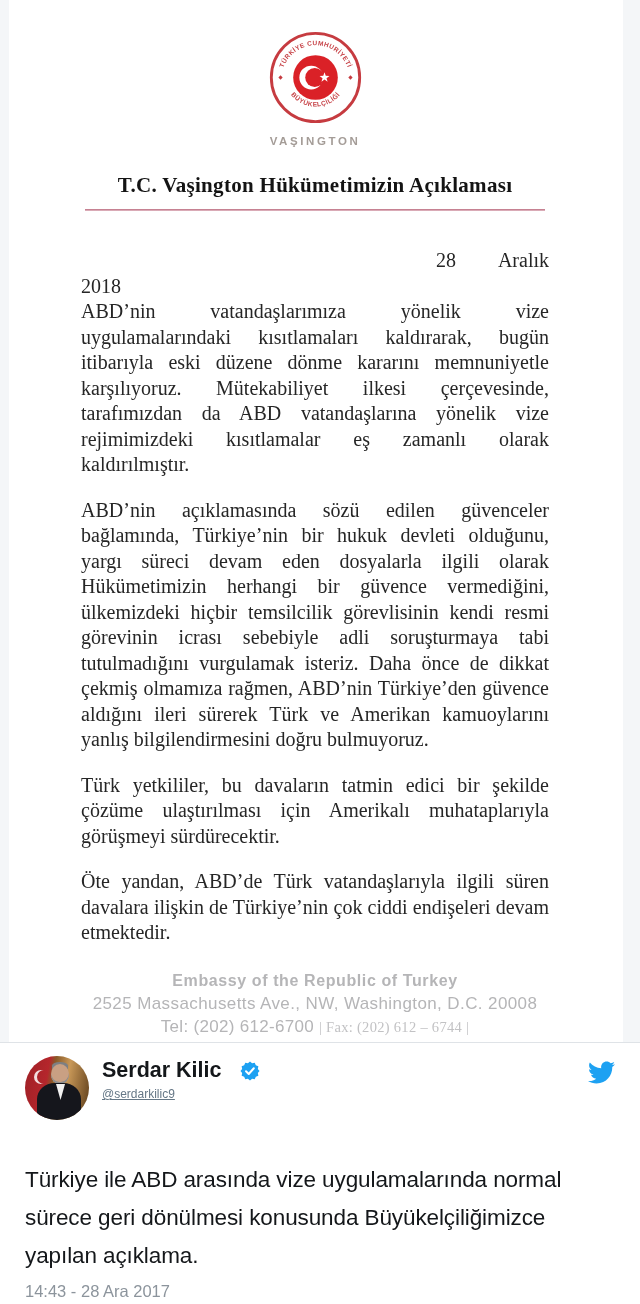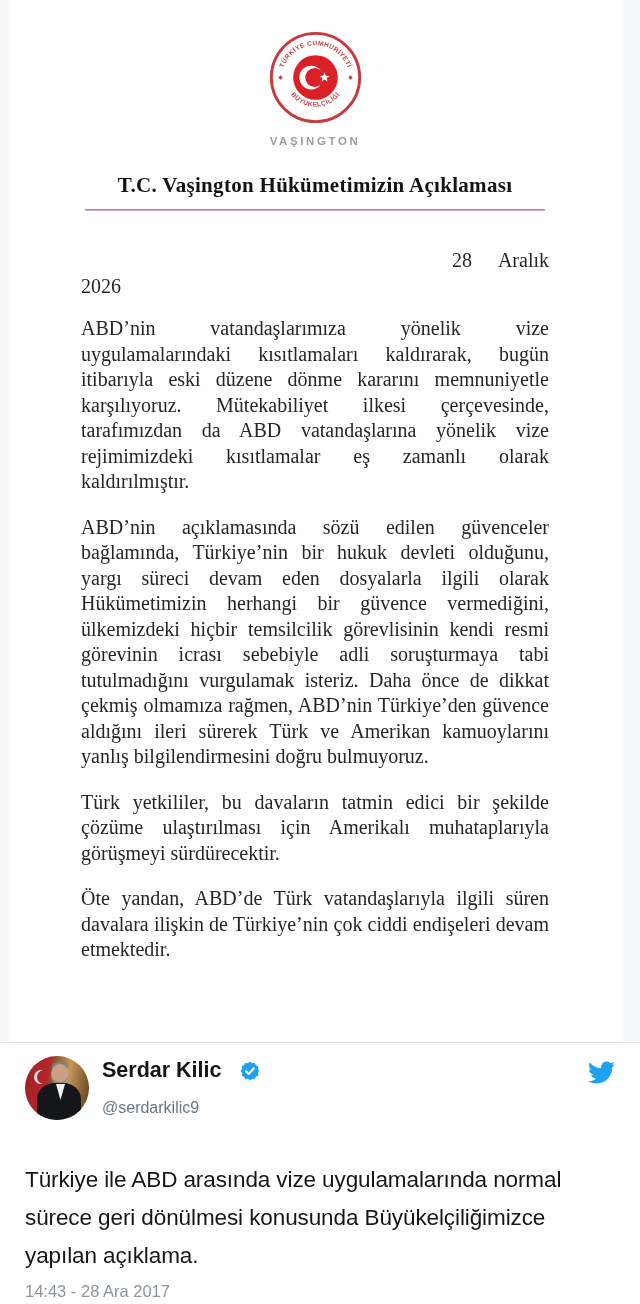--- a/index.html
+++ b/index.html
@@ -29,26 +29,26 @@
   }
   .doc-title{
     margin-top:26px;text-align:center;
     font-size:21px;font-weight:bold;color:#141414;letter-spacing:.3px;
   }
   .doc-divider{
     margin:11px 4px 0 4px;height:2px;
     background:linear-gradient(#bc6d80,#e3bfc8);
   }
   .doc-date{margin-top:36px;font-size:20px;line-height:26px;color:#262626;}
-  .doc-date .l1{display:flex;justify-content:flex-end;gap:26px;}
+  .doc-date .l1{display:flex;justify-content:flex-end;gap:42px;}
   .doc-body p{
     margin:0 0 20px 0;font-size:20px;line-height:25.5px;
     text-align:justify;color:#262626;
   }
-  .doc-body p:first-child{margin-top:17px;}
+  .doc-body p:first-child{}
   .doc-footer{
     margin-top:24px;text-align:center;color:#b5b5b7;
     font-family:"Liberation Sans",sans-serif;
   }
   .doc-footer .org{font-size:16px;font-weight:bold;letter-spacing:.6px;line-height:22px;}
   .doc-footer .addr{font-size:17px;letter-spacing:.4px;line-height:23px;}
   .doc-footer .telfax{font-size:17px;letter-spacing:.3px;line-height:23px;}
   .doc-footer .telfax .fax{
     font-family:"Liberation Serif",serif;font-size:14.5px;color:#c2c2c4;
   }
@@ -80,21 +80,21 @@
     background:#15161c;
   }
   .avatar .shirt{
     position:absolute;left:31px;top:28px;width:9px;height:16px;background:#f2f2f2;
     clip-path:polygon(0 0,100% 0,50% 100%);
   }
   .t-id{margin-left:13px;margin-top:2px;}
   .t-name-row{display:flex;align-items:center;gap:18px;}
   .t-name{font-size:21.5px;font-weight:bold;color:#14171a;cursor:pointer;}
   .t-badge{display:inline-block;width:20px;height:20px;}
-  .t-handle{font-size:16px;color:#657786;margin-top:16px;cursor:pointer;}
+  .t-handle{font-size:12px;color:#657786;margin-top:4px;cursor:pointer;text-decoration:underline;}
   .t-bird{position:absolute;right:3px;top:3px;width:27px;height:27px;cursor:pointer;}
   .t-text{
     margin-top:41px;max-width:557px;
     font-size:22.5px;line-height:38px;color:#14171a;letter-spacing:-.1px;
   }
   .t-time{margin-top:7px;font-size:16.5px;color:#8c949c;cursor:pointer;}
   .t-actions{margin-top:15px;display:flex;align-items:center;padding-left:4px;}
   .t-act{display:flex;align-items:center;cursor:pointer;color:#8899a6;}
   .t-act + .t-act{margin-left:31px;}
   .t-act .cnt{font-size:19px;color:#8899a6;margin-left:7px;}
@@ -133,30 +133,39 @@
     </div>
 
     <div class="doc-title">T.C. Vaşington Hükümetimizin Açıklaması</div>
     <div class="doc-divider"></div>
 
     <div class="doc-date">
       <div class="l1">
         <span>28</span>
         <span>Aralık</span>
       </div>
-      <div class="l2">2026</div>
+      <div class="l2">2018</div>
     </div>
 
     <div class="doc-body">
       <p>ABD’nin vatandaşlarımıza yönelik vize uygulamalarındaki kısıtlamaları kaldırarak, bugün itibarıyla eski düzene dönme kararını memnuniyetle karşılıyoruz. Mütekabiliyet ilkesi çerçevesinde, tarafımızdan da ABD vatandaşlarına yönelik vize rejimimizdeki kısıtlamalar eş zamanlı olarak kaldırılmıştır.</p>
       <p>ABD’nin açıklamasında sözü edilen güvenceler bağlamında, Türkiye’nin bir hukuk devleti olduğunu, yargı süreci devam eden dosyalarla ilgili olarak Hükümetimizin herhangi bir güvence vermediğini, ülkemizdeki hiçbir temsilcilik görevlisinin kendi resmi görevinin icrası sebebiyle adli soruşturmaya tabi tutulmadığını vurgulamak isteriz. Daha önce de dikkat çekmiş olmamıza rağmen, ABD’nin Türkiye’den güvence aldığını ileri sürerek Türk ve Amerikan kamuoylarını yanlış bilgilendirmesini doğru bulmuyoruz.</p>
       <p>Türk yetkililer, bu davaların tatmin edici bir şekilde çözüme ulaştırılması için Amerikalı muhataplarıyla görüşmeyi sürdürecektir.</p>
       <p>Öte yandan, ABD’de Türk vatandaşlarıyla ilgili süren davalara ilişkin de Türkiye’nin çok ciddi endişeleri devam etmektedir.</p>
     </div>
 
+    <div class="doc-footer">
+      <div class="org">Embassy of the Republic of Turkey</div>
+      <div class="addr">2525 Massachusetts Ave., NW, Washington, D.C. 20008</div>
+      <div class="telfax">
+        <span class="tel">Tel: (202) 612-6700</span>
+        <span class="fax">| Fax: (202) 612 – 6744 |</span>
+      </div>
+
+    </div>
   </div>
 
   <div class="sep"></div>
 
   <div class="tweet">
     <div class="t-head">
       <div class="avatar">
         <div class="crescent"></div>
         <div class="hair"></div>
         <div class="head"></div>

